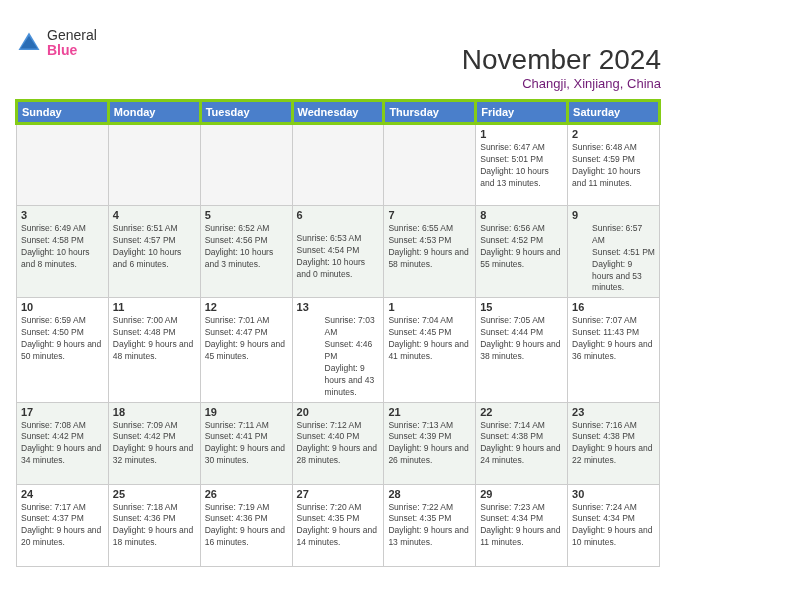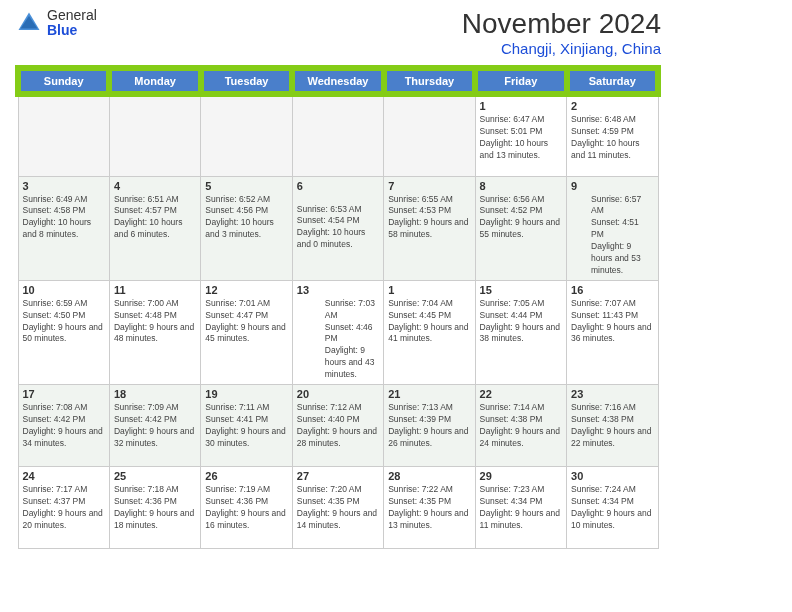--- a/index.html
+++ b/index.html
@@ -6,21 +6,21 @@
     body {
       font-family: Arial, sans-serif;
       background: #fff;
       width: 792px;
       height: 612px;
       overflow: hidden;
     }
     .page {
       width: 676px;
       height: 612px;
-      padding: 8px 15px;
+      padding: 28px 15px;
     }
     .header {
       display: flex;
       justify-content: space-between;
       align-items: flex-start;
       margin-bottom: 8px;
     }
     .logo {
       display: flex;
       align-items: center;
@@ -30,51 +30,52 @@
       display: flex;
       flex-direction: column;
       line-height: 1.1;
     }
     .logo-general {
       font-size: 14px;
       color: #333;
     }
     .logo-blue {
       font-size: 14px;
-      color: #1d4ed8;
+      color: #ec4899;
       font-weight: bold;
     }
     .logo-icon {
       width: 28px;
       height: 28px;
     }
     .title-block {
       text-align: right;
     }
     .month-title {
       font-size: 28px;
       color: #333;
       font-weight: normal;
+      margin-top: 16px;
     }
     .location {
-      font-size: 15px;
-      color: #1d4ed8;
+      font-size: 13px;
+      color: #701a75;
     }
     .calendar {
       width: 100%;
       border-collapse: collapse;
       table-layout: fixed;
     }
     .calendar th {
       background: #4a7fcb;
       color: #fff;
       font-size: 11px;
       padding: 4px 4px;
-      text-align: center;
-      border: 6px solid #84cc16;
+      text-align: left;
+      border: 3px solid #84cc16;
     }
     .calendar td {
       border: 1px solid #ccc;
       vertical-align: top;
       padding: 3px 4px;
       font-size: 9px;
       color: #333;
       height: 82px;
       background: #fff;
     }

